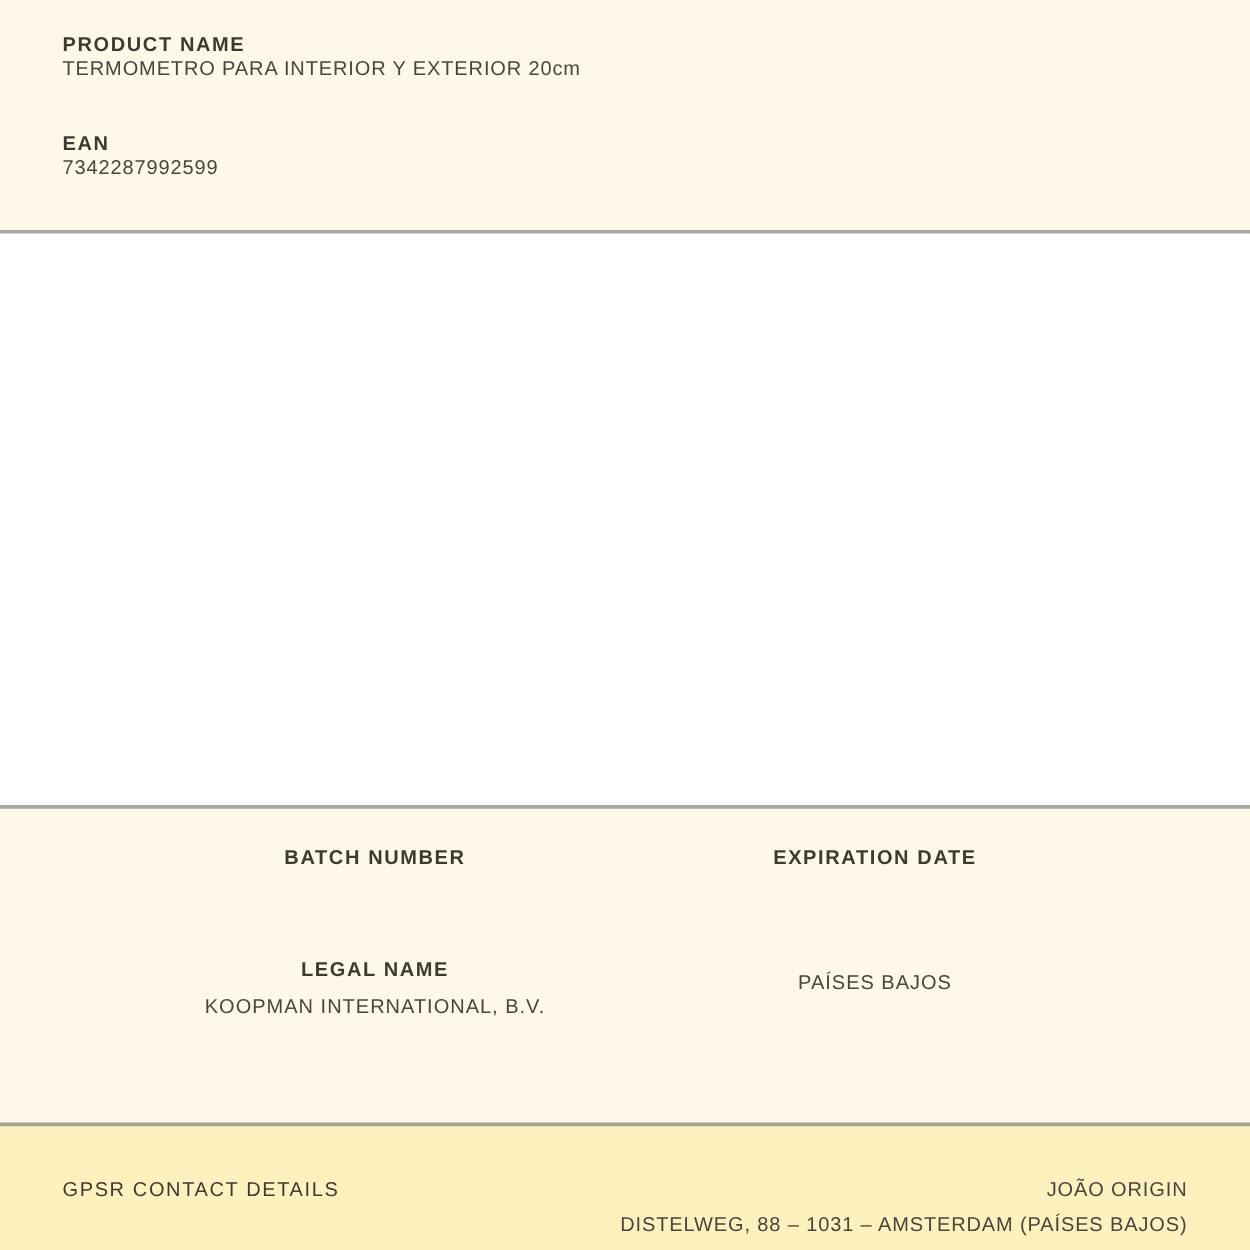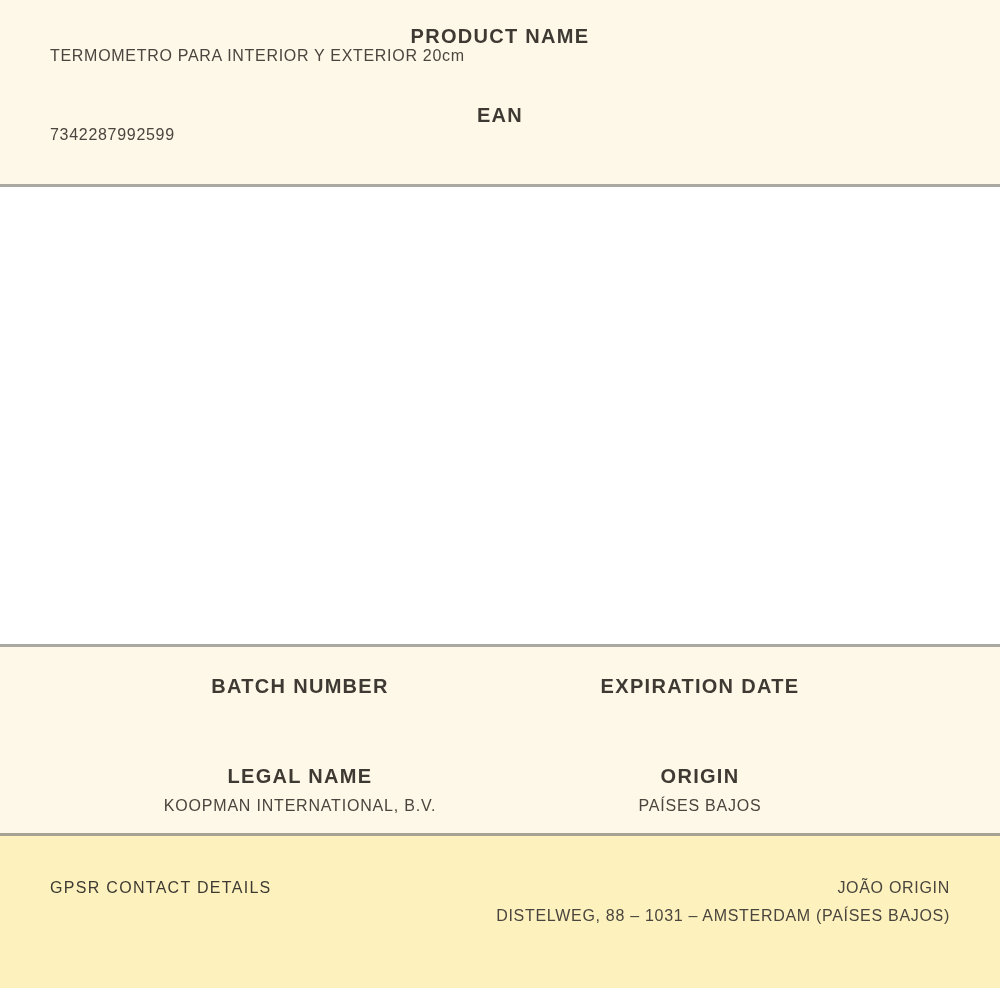--- a/index.html
+++ b/index.html
@@ -12,45 +12,44 @@
     overflow: hidden;
   }
   
   .header {
     background: #fdf8e7;
     height: 187px;
     border-bottom: 3px solid #a9a9a1;
     padding: 27px 50px 0 50px;
   }
   .field-label {
-    font-size: 20px;
+    font-size: 16px;
     font-weight: bold;
     letter-spacing: 1.3px;
     color: #3e3a33;
     line-height: 19px;
-    text-align: center;
   }
   .field-value {
     font-size: 16px;
     letter-spacing: 0.7px;
     color: #4a453e;
     line-height: 19px;
   }
   .header .block + .block { margin-top: 41px; }
 
   
   .image-area {
     background: #ffffff;
     height: 457px;
   }
 
   
   .details {
     background: #fdf8e7;
-    height: 189px;
+    height: 254px;
     border-top: 3px solid #aaaaa2;
     padding: 30px 100px 0 100px;
   }
   .details-grid {
     display: grid;
     grid-template-columns: 1fr 1fr;
     grid-template-rows: 90px auto;
   }
   .cell { text-align: center; }
   .cell .field-value { margin-top: 10px; letter-spacing: 0.8px; }
@@ -105,21 +104,20 @@
     </div>
     <div class="cell">
       <div class="field-label">EXPIRATION DATE</div>
       <div class="field-value"></div>
     </div>
     <div class="cell">
       <div class="field-label">LEGAL NAME</div>
       <div class="field-value">KOOPMAN INTERNATIONAL, B.V.</div>
     </div>
     <div class="cell">
-      <div class="field-label">ORIGIN</div>
       <div class="field-value">PAÍSES BAJOS</div>
     </div>
   </div>
 </div>
 
 <div class="footer">
   <div class="footer-label">GPSR CONTACT DETAILS</div>
   <div class="contact-block">
     <div class="contact-line">JOÃO ORIGIN</div>
     <div class="contact-line">DISTELWEG, 88 – 1031 – AMSTERDAM (PAÍSES BAJOS)</div>

